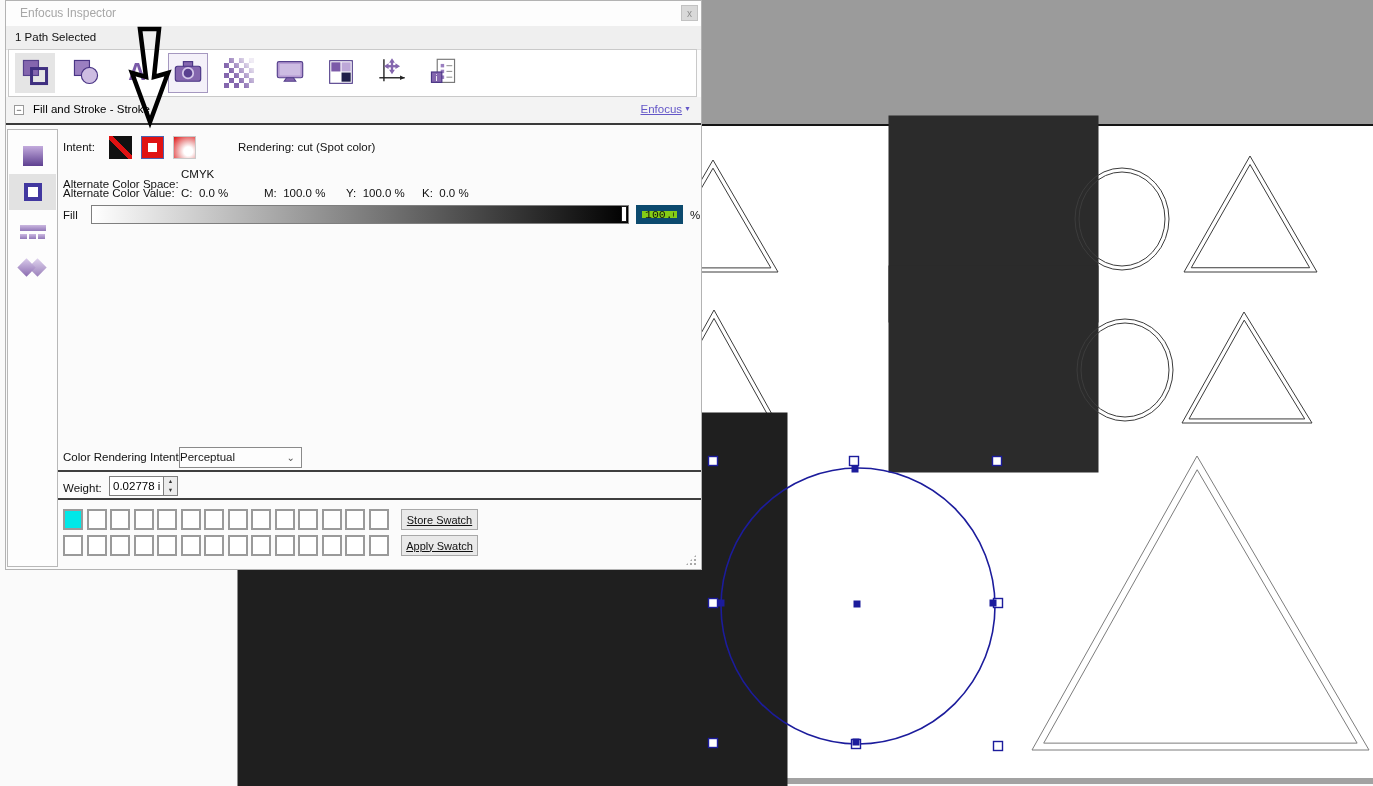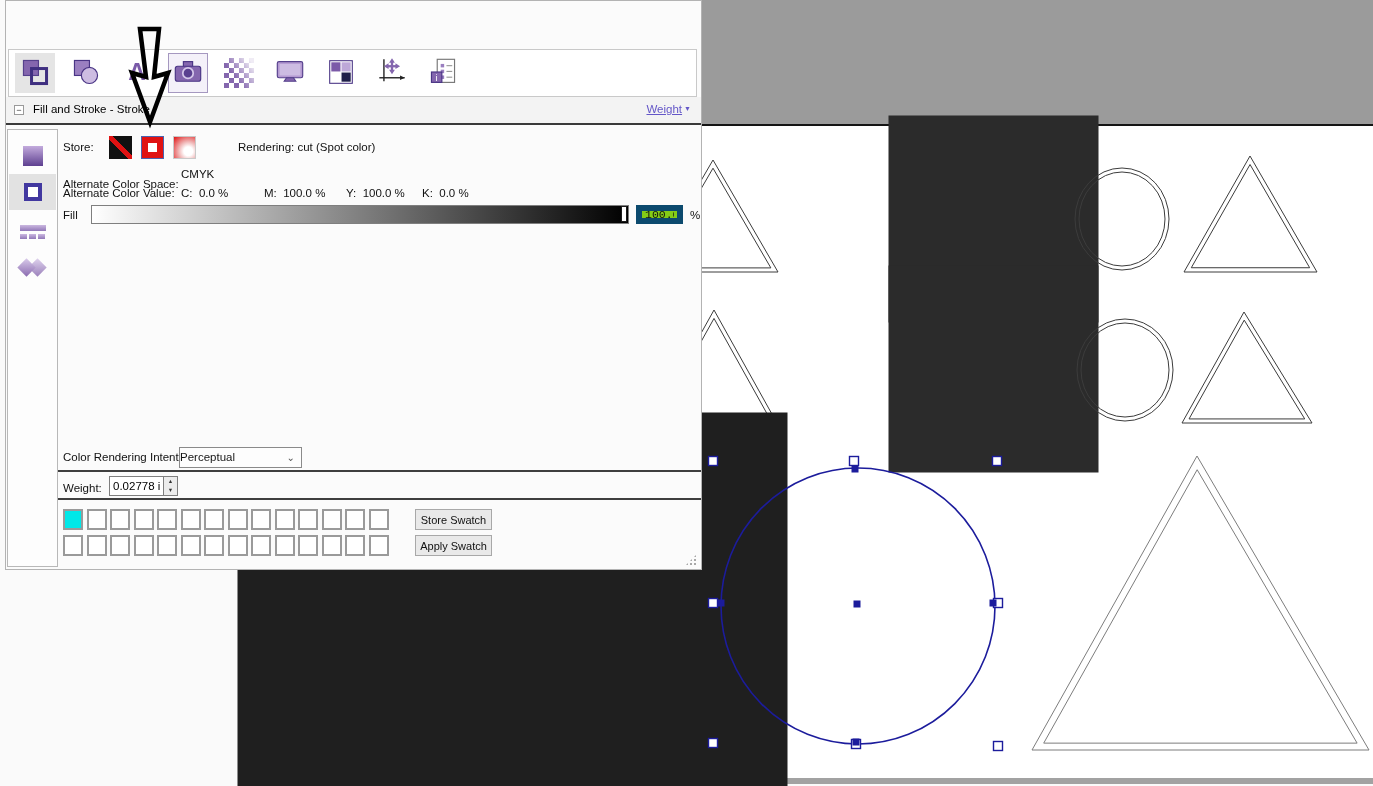--- a/index.html
+++ b/index.html
@@ -87,22 +87,22 @@
   }
   .dropdown .caret{position:absolute;right:6px;top:0px;color:#555;font-size:10px;}
   .thinline{position:absolute;left:52px;right:0;height:2px;background:#3f3f3f;}
   .weightwrap{position:absolute;left:103px;top:475px;height:20px;display:flex;}
   .weightwrap input{width:54px;height:20px;border:1px solid #7f7f7f;border-right:none;background:#fff;font-size:11.5px;font-family:"Liberation Sans", sans-serif;padding:0 3px;box-sizing:border-box;}
   .spinner{width:15px;height:20px;border:1px solid #7f7f7f;background:#ececec;box-sizing:border-box;display:flex;flex-direction:column;}
   .spinner span{flex:1;font-size:5.5px;line-height:8px;text-align:center;color:#333;}
   .swatchrow{position:absolute;left:57px;display:flex;gap:3.5px;}
   .swatchrow .cell{width:16px;height:17px;border:2px solid #9a9a9a;background:#fff;}
   .swbtn{
-    position:absolute;left:409px;width:77px;height:21px;background:#e9e9e9;border:1px solid #a8a8a8;
-    font-size:11px;font-family:"Liberation Sans", sans-serif;color:#111;padding:0;
+    position:absolute;left:395px;width:77px;height:21px;background:#e9e9e9;border:1px solid #a8a8a8;
+    font-size:11px;font-family:"Liberation Sans", sans-serif;color:#111;padding:0;text-decoration:underline;
   }
   .grip{
     position:absolute;right:4px;bottom:3px;width:12px;height:12px;
     background:radial-gradient(#a8a8a8 1px,transparent 1.3px);background-size:4px 4px;
     clip-path:polygon(100% 0,100% 100%,0 100%);
   }
   #arrow-svg{position:absolute;left:0;top:0;z-index:20;pointer-events:none;}
 </style>
 </head>
 <body>
@@ -143,21 +143,26 @@
     <rect x="993.5" y="741.5" width="9" height="9" fill="#fff" stroke="#1c1c9c" stroke-width="1.4"></rect>
     <rect x="851.5" y="465.5" width="7" height="7" fill="#1c1c9c"></rect>
     <rect x="717.5" y="599.5" width="7" height="7" fill="#1c1c9c"></rect>
     <rect x="989.5" y="599.5" width="7" height="7" fill="#1c1c9c"></rect>
     <rect x="852.5" y="738.5" width="7" height="7" fill="#1c1c9c"></rect>
     <rect x="853.5" y="600.5" width="7" height="7" fill="#1c1c9c"></rect>
   </svg>
 
 <div class="dialog">
 
-
+  <div class="titlebar">
+    <span class="title">Enfocus Inspector</span>
+    <button class="closebtn">x</button>
+  </div>
+
+  <div class="statusrow">1 Path Selected</div>
 
   <div class="toolbar">
     <button class="tbtn sel">
       <span>
         <svg width="30" height="30" viewBox="0 0 26 26">
           <rect x="3" y="3" width="13" height="13" fill="#8466ae" stroke="#55408c"></rect>
           <rect x="10" y="10" width="13" height="13" fill="none" stroke="#3f2f80" stroke-width="2.6"></rect>
         </svg>
       </span>
     </button>
@@ -235,21 +240,21 @@
           <rect x="3" y="13" width="9" height="9" fill="#8466ae" stroke="#4a3585"></rect>
           <text x="7.5" y="20.5" font-size="8" fill="#fff" text-anchor="middle" font-family="Liberation Sans, sans-serif">i</text>
         </svg>
       </span>
     </button>
   </div>
 
   <div class="sectionheader">
     <span class="collapsebox">−</span>
     <span class="sectiontitle">Fill and Stroke - Stroke</span>
-    <span class="actionslink"><span class="lbl">Weight</span><span class="caret">▼</span></span>
+    <span class="actionslink"><span class="lbl">Enfocus</span><span class="caret">▼</span></span>
   </div>
   <div class="darkline"></div>
 
   <div class="sidebox">
     <div class="side-item" style="top:8px">
         <span class="icon-fill-sq"></span>
       </div>
     <div class="side-item sel" style="top:44px">
         <span class="icon-stroke-sq"></span>
       </div>
@@ -264,21 +269,21 @@
         </span>
     </div>
     <div class="side-item" style="top:120px">
         <span class="icon-blend">
           <i></i>
           <i></i>
         </span>
       </div>
   </div>
 
-  <span class="row-label" style="left:57px;top:140px">Store:</span>
+  <span class="row-label" style="left:57px;top:140px">Intent:</span>
   <div class="stroke-swatch sw-none"></div>
   <div class="stroke-swatch sw-solid">
       <i></i>
     </div>
   <div class="stroke-swatch sw-grad"></div>
   <span class="row-label" style="left:232px;top:140px">Rendering: cut (Spot color)</span>
 
   <span class="row-label" style="left:57px;top:177px">Alternate Color Space:</span>
   <span class="row-label" style="left:175px;top:167px">CMYK</span>
   <span class="row-label" style="left:57px;top:186px">Alternate Color Value:</span>

